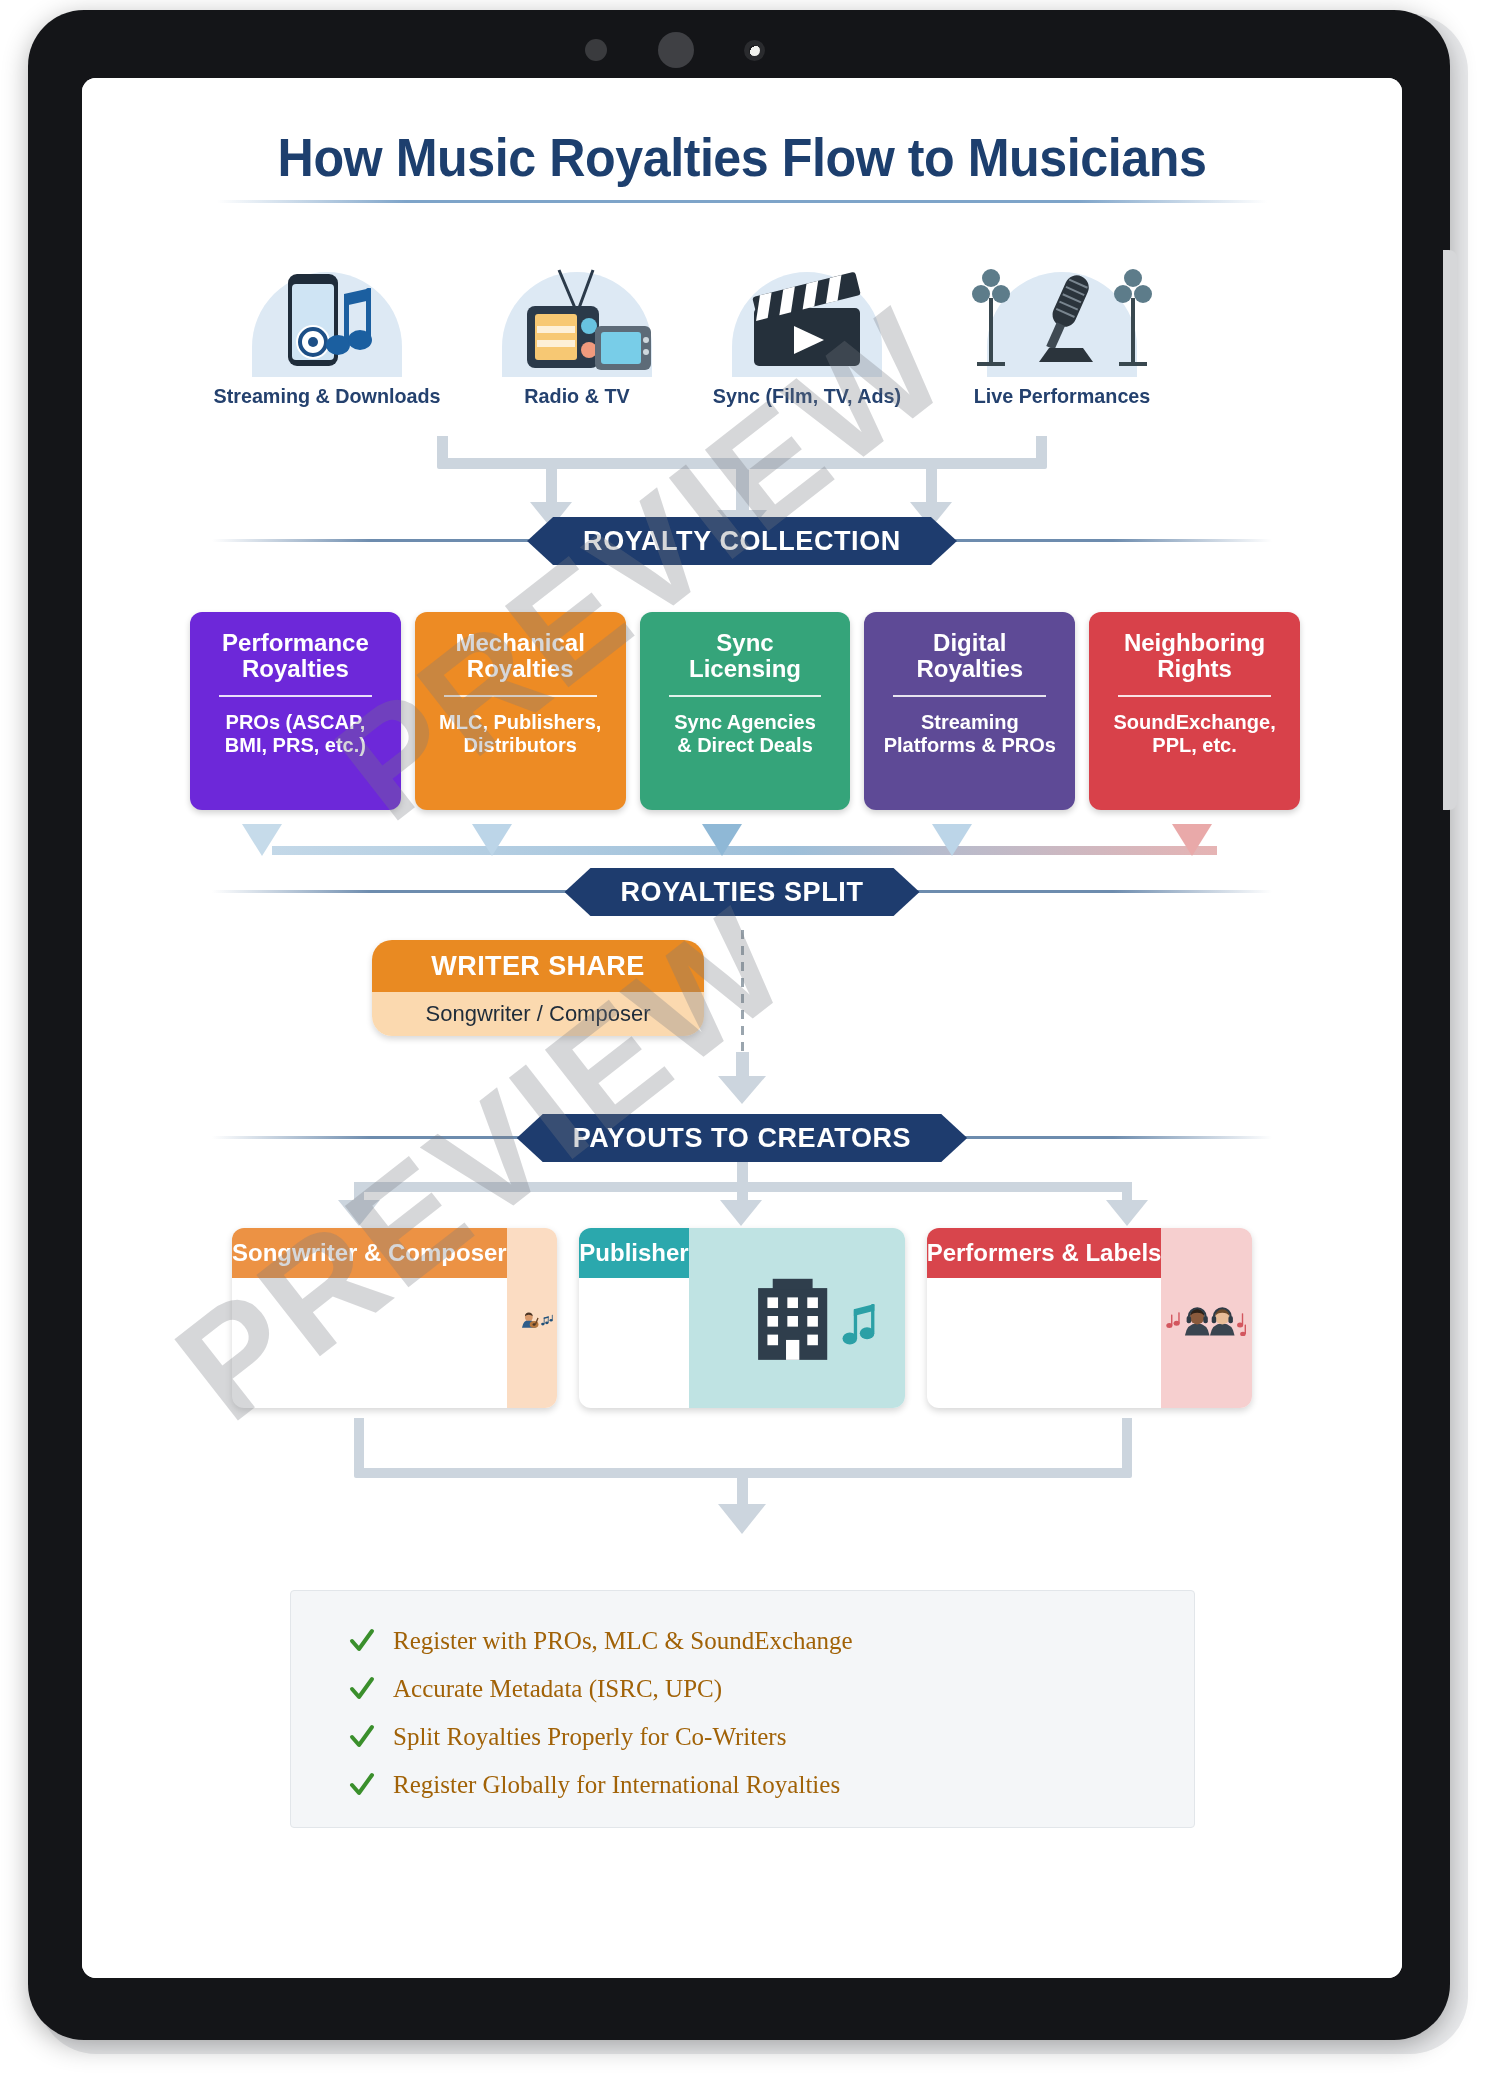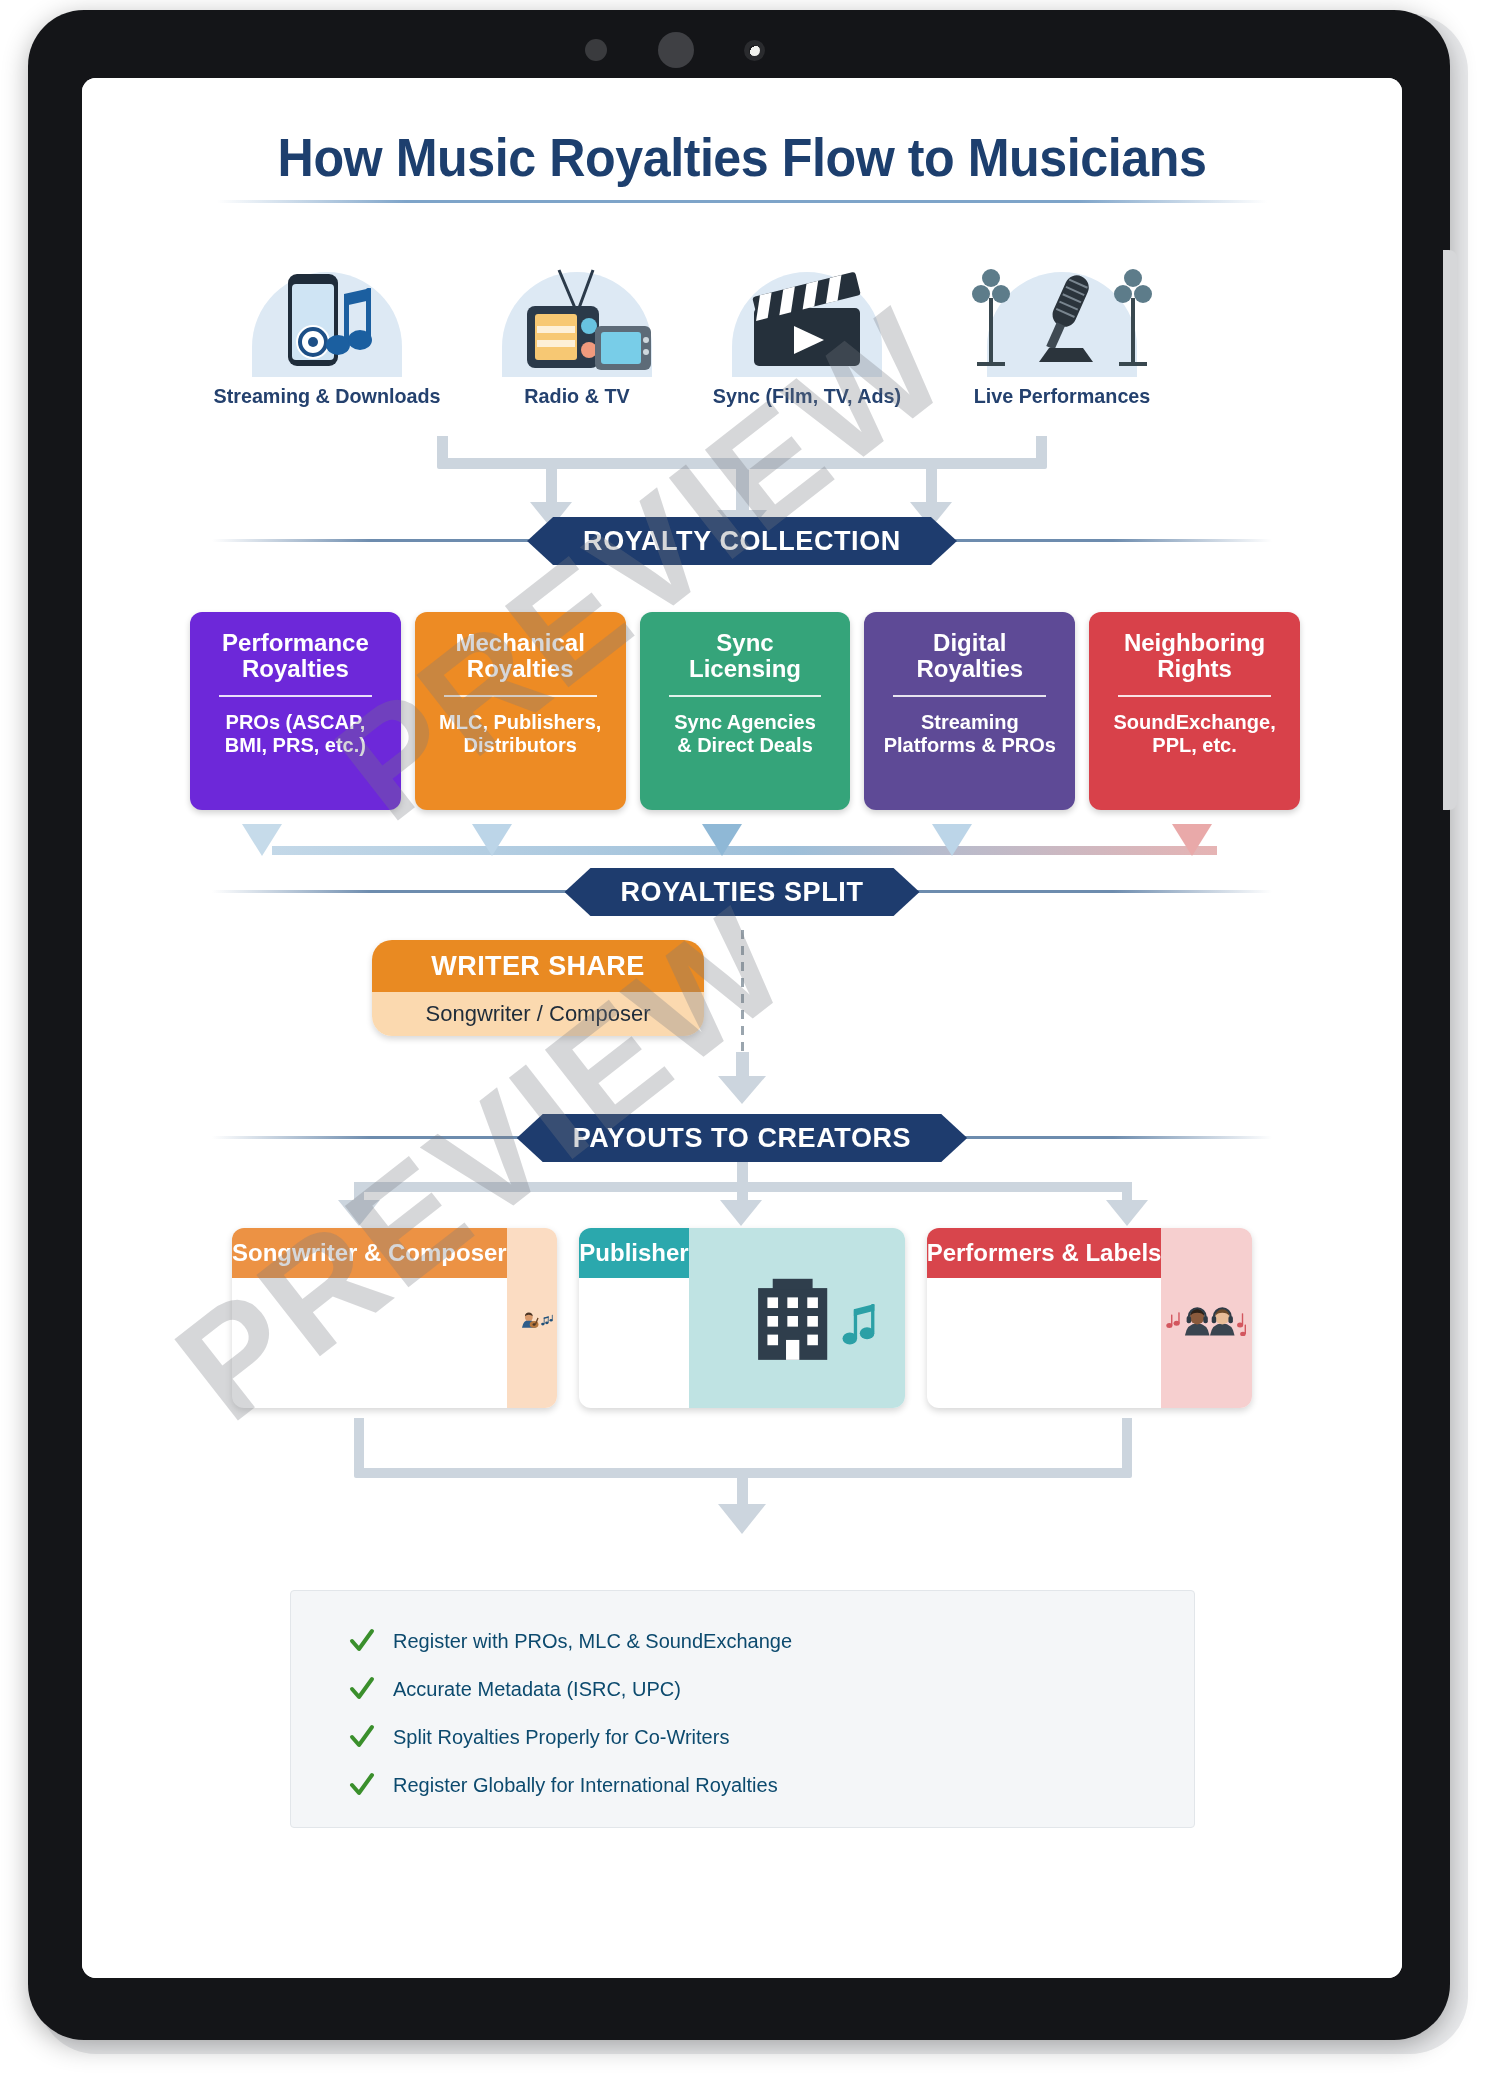--- a/index.html
+++ b/index.html
@@ -180,22 +180,22 @@
                  font-family: "Liberation Sans Narrow", "Liberation Sans", sans-serif; }
   .payout-body { flex: 1; position: relative; }
 
   
   .tips {
     position: absolute; left: 208px; top: 1512px; width: 905px; height: 238px;
     background: #f4f6f8; border: 1px solid #e2e6ea; border-radius: 4px;
     padding: 26px 0 0 58px;
   }
   .tip { display: flex; align-items: center; gap: 18px; height: 48px; }
-  .tip-txt { font-size: 20px; color: #0c4a6e;
-             font-family: Liberation Sans, sans-serif; }
+  .tip-txt { font-size: 25px; color: #a16207;
+             font-family: Liberation Serif, serif; }
   .check { width: 26px; height: 26px; flex: 0 0 26px; }
 
   
   .wm {
     position: absolute; left: 0; top: 0; width: 1320px; height: 1900px;
     pointer-events: none; overflow: hidden;
   }
   .wm span {
     position: absolute;
     font-size: 150px; font-weight: 700; letter-spacing: 4px;

